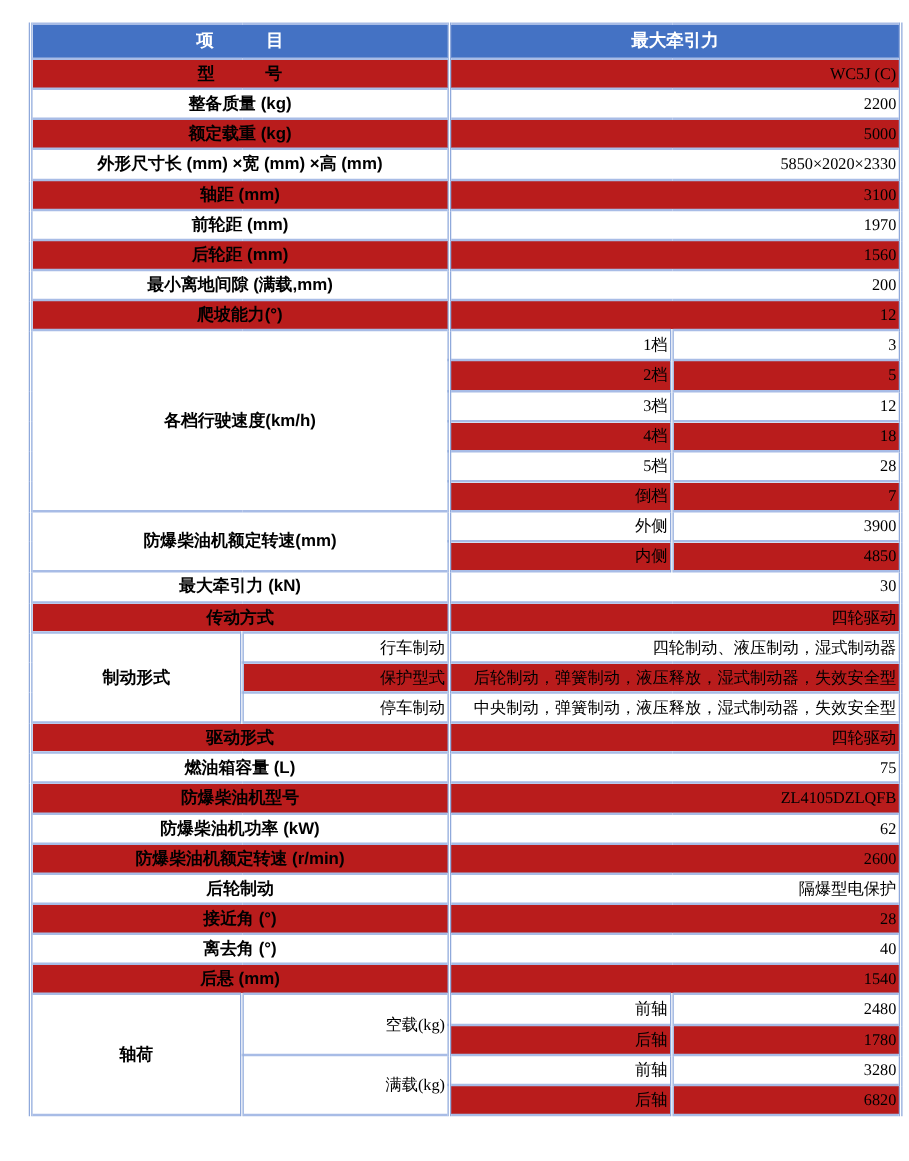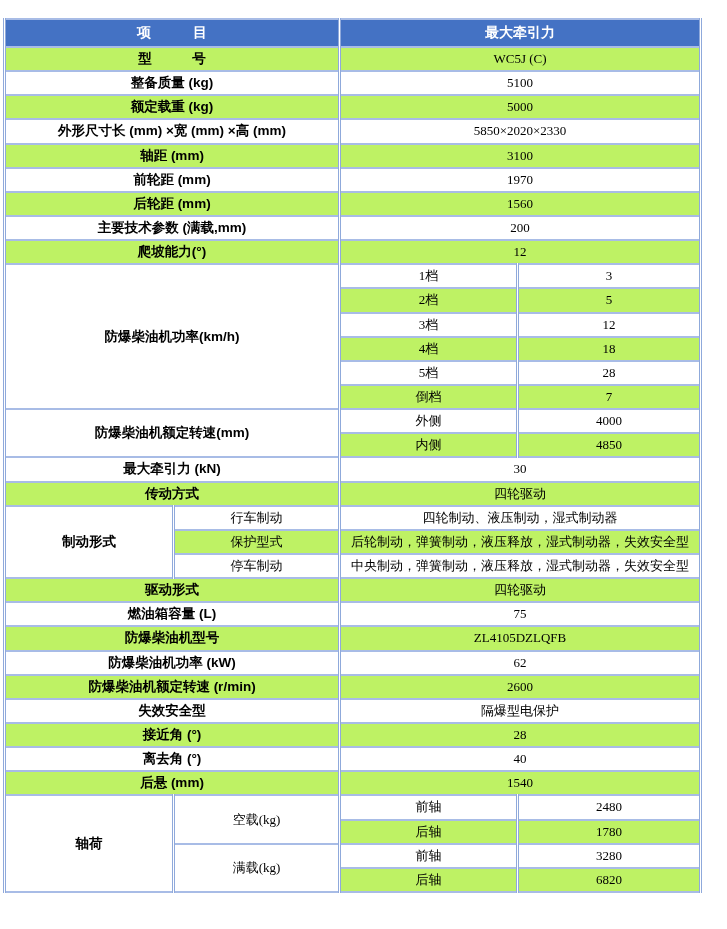--- a/index.html
+++ b/index.html
@@ -3,57 +3,58 @@
 <meta charset="utf-8">
 <style>
   html,body{margin:0;padding:0;}
   body{
     width:727px;height:929px;
     background:#ffffff;
     font-family:"Liberation Sans","DejaVu Sans",sans-serif;
     position:relative;
     overflow:hidden;
   }
-  .sheet{position:absolute;left:3px;top:18px;border-radius:22px;}
+  .sheet{position:absolute;left:23px;top:18px;border-radius:22px;}
   table.spec{
     border-collapse:collapse;
     table-layout:fixed;
     width:696px;height:875px;
     border:2px solid #7F9DD4;
   }
   td{
     border-top:2px solid #A8BCE6;
     border-bottom:2px solid #A8BCE6;
     border-left:3px double #8FA9DB;
     border-right:3px double #8FA9DB;
     text-align:center;
     vertical-align:middle;
     padding:0 2px;
     overflow:hidden;
     white-space:nowrap;
     color:#000000;
     background:#ffffff;
   }
-  td.blue{background:#bef264;}
+  td.blue{background:#b91c1c;}
   td.k-header{
     background:#4472C4;
     color:#ffffff;
     font-weight:bold;
     font-size:14px;
     font-family:"Liberation Sans","DejaVu Sans",sans-serif;
   }
   td.k-label{
     font-weight:bold;
     font-size:13.5px;
     font-family:"Liberation Sans","DejaVu Sans",sans-serif;
   }
   td.k-sub, td.k-value{
     font-weight:normal;
     font-size:13px;
     font-family:"Liberation Serif","DejaVu Serif",serif;
+    text-align:right;
   }
   tr.hdr{height:28px;}
 </style>
 </head>
 <body>
 
 <div class="sheet">
   <table class="spec">
     <colgroup>
       <col style="width:169px">
@@ -65,21 +66,21 @@
         <tr class="hdr">
           <td colspan="2" class="k-header">项　　　目</td>
           <td colspan="2" class="k-header">最大牵引力</td>
         </tr>
         <tr>
           <td colspan="2" class="k-label blue">型　　　号</td>
           <td colspan="2" class="k-value blue">WC5J (C)</td>
         </tr>
         <tr>
           <td colspan="2" class="k-label">整备质量 (kg)</td>
-          <td colspan="2" class="k-value">5100</td>
+          <td colspan="2" class="k-value">2200</td>
         </tr>
         <tr>
           <td colspan="2" class="k-label blue">额定载重 (kg)</td>
           <td colspan="2" class="k-value blue">5000</td>
         </tr>
         <tr>
           <td colspan="2" class="k-label">外形尺寸长 (mm) ×宽 (mm) ×高 (mm)</td>
           <td colspan="2" class="k-value">5850×2020×2330</td>
         </tr>
         <tr>
@@ -88,29 +89,29 @@
         </tr>
         <tr>
           <td colspan="2" class="k-label">前轮距 (mm)</td>
           <td colspan="2" class="k-value">1970</td>
         </tr>
         <tr>
           <td colspan="2" class="k-label blue">后轮距 (mm)</td>
           <td colspan="2" class="k-value blue">1560</td>
         </tr>
         <tr>
-          <td colspan="2" class="k-label">主要技术参数 (满载,mm)</td>
+          <td colspan="2" class="k-label">最小离地间隙 (满载,mm)</td>
           <td colspan="2" class="k-value">200</td>
         </tr>
         <tr>
           <td colspan="2" class="k-label blue">爬坡能力(°)</td>
           <td colspan="2" class="k-value blue">12</td>
         </tr>
         <tr>
-          <td colspan="2" rowspan="6" class="k-label">防爆柴油机功率(km/h)</td>
+          <td colspan="2" rowspan="6" class="k-label">各档行驶速度(km/h)</td>
           <td class="k-sub">1档</td>
           <td class="k-value">3</td>
         </tr>
         <tr>
           <td class="k-sub blue">2档</td>
           <td class="k-value blue">5</td>
         </tr>
         <tr>
           <td class="k-sub">3档</td>
           <td class="k-value">12</td>
@@ -123,21 +124,21 @@
           <td class="k-sub">5档</td>
           <td class="k-value">28</td>
         </tr>
         <tr>
           <td class="k-sub blue">倒档</td>
           <td class="k-value blue">7</td>
         </tr>
         <tr>
           <td colspan="2" rowspan="2" class="k-label">防爆柴油机额定转速(mm)</td>
           <td class="k-sub">外侧</td>
-          <td class="k-value">4000</td>
+          <td class="k-value">3900</td>
         </tr>
         <tr>
           <td class="k-sub blue">内侧</td>
           <td class="k-value blue">4850</td>
         </tr>
         <tr>
           <td colspan="2" class="k-label">最大牵引力 (kN)</td>
           <td colspan="2" class="k-value">30</td>
         </tr>
         <tr>
@@ -171,21 +172,21 @@
         </tr>
         <tr>
           <td colspan="2" class="k-label">防爆柴油机功率 (kW)</td>
           <td colspan="2" class="k-value">62</td>
         </tr>
         <tr>
           <td colspan="2" class="k-label blue">防爆柴油机额定转速 (r/min)</td>
           <td colspan="2" class="k-value blue">2600</td>
         </tr>
         <tr>
-          <td colspan="2" class="k-label">失效安全型</td>
+          <td colspan="2" class="k-label">后轮制动</td>
           <td colspan="2" class="k-value">隔爆型电保护</td>
         </tr>
         <tr>
           <td colspan="2" class="k-label blue">接近角 (°)</td>
           <td colspan="2" class="k-value blue">28</td>
         </tr>
         <tr>
           <td colspan="2" class="k-label">离去角 (°)</td>
           <td colspan="2" class="k-value">40</td>
         </tr>

